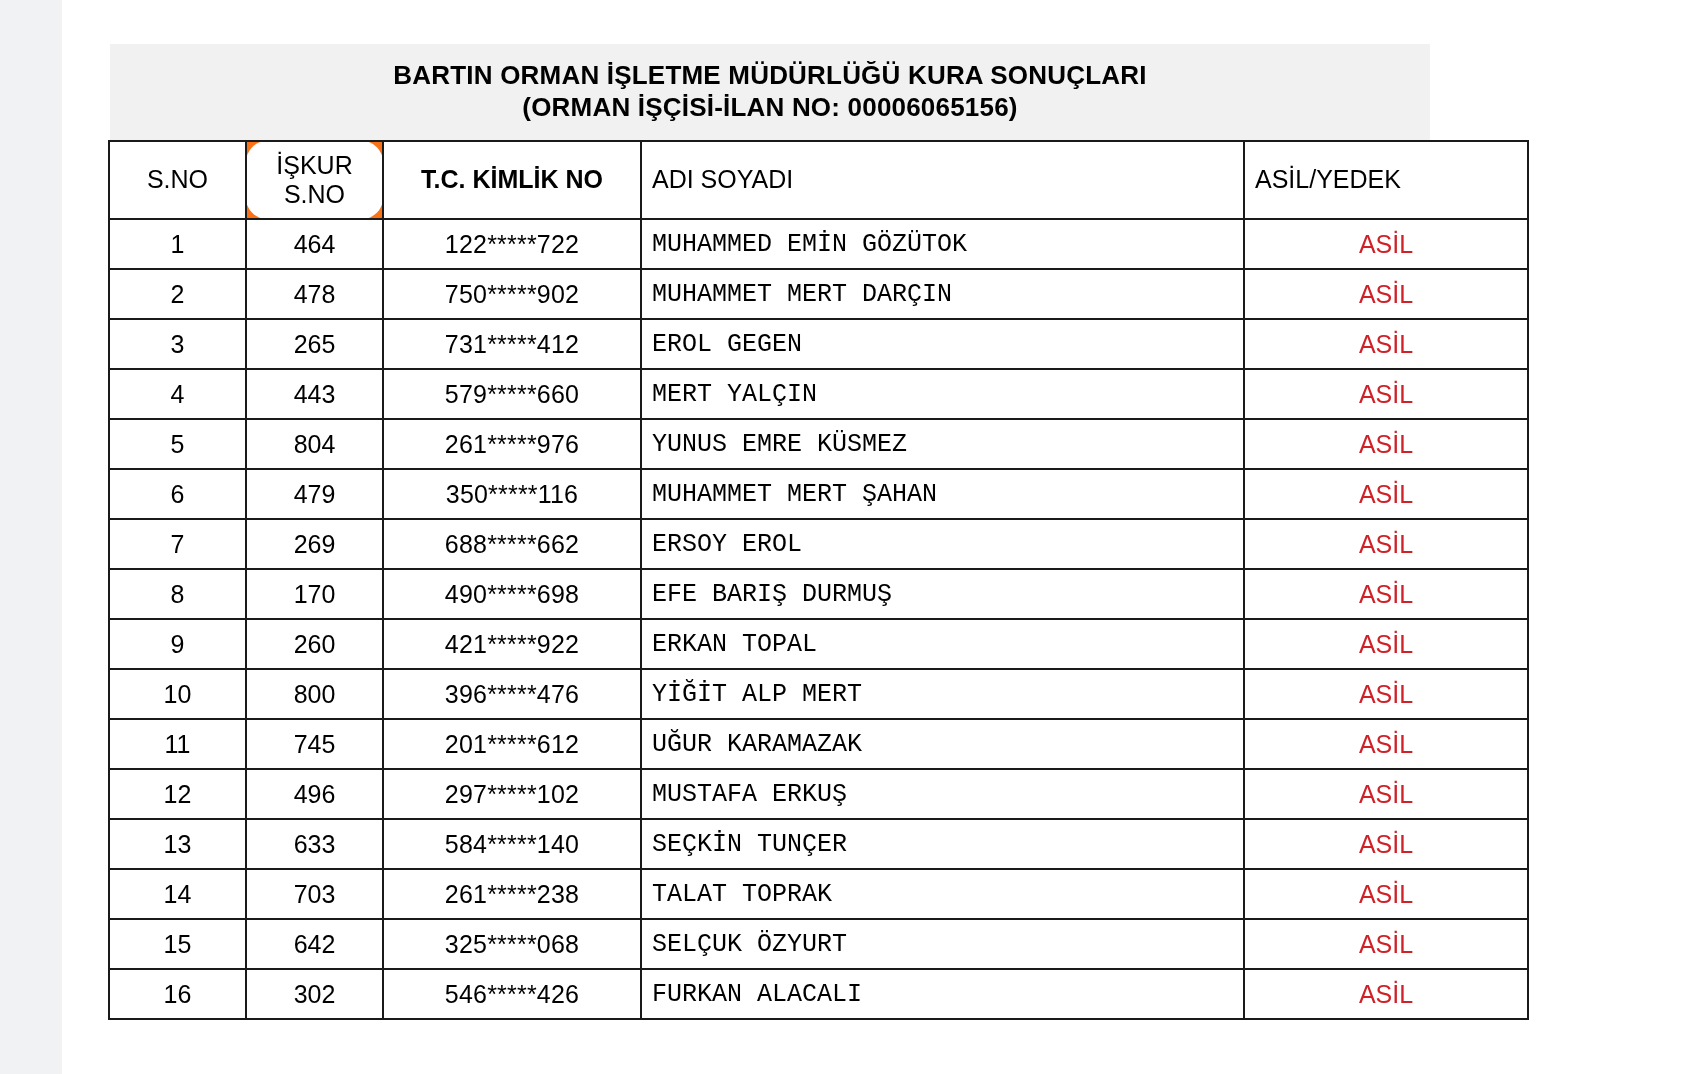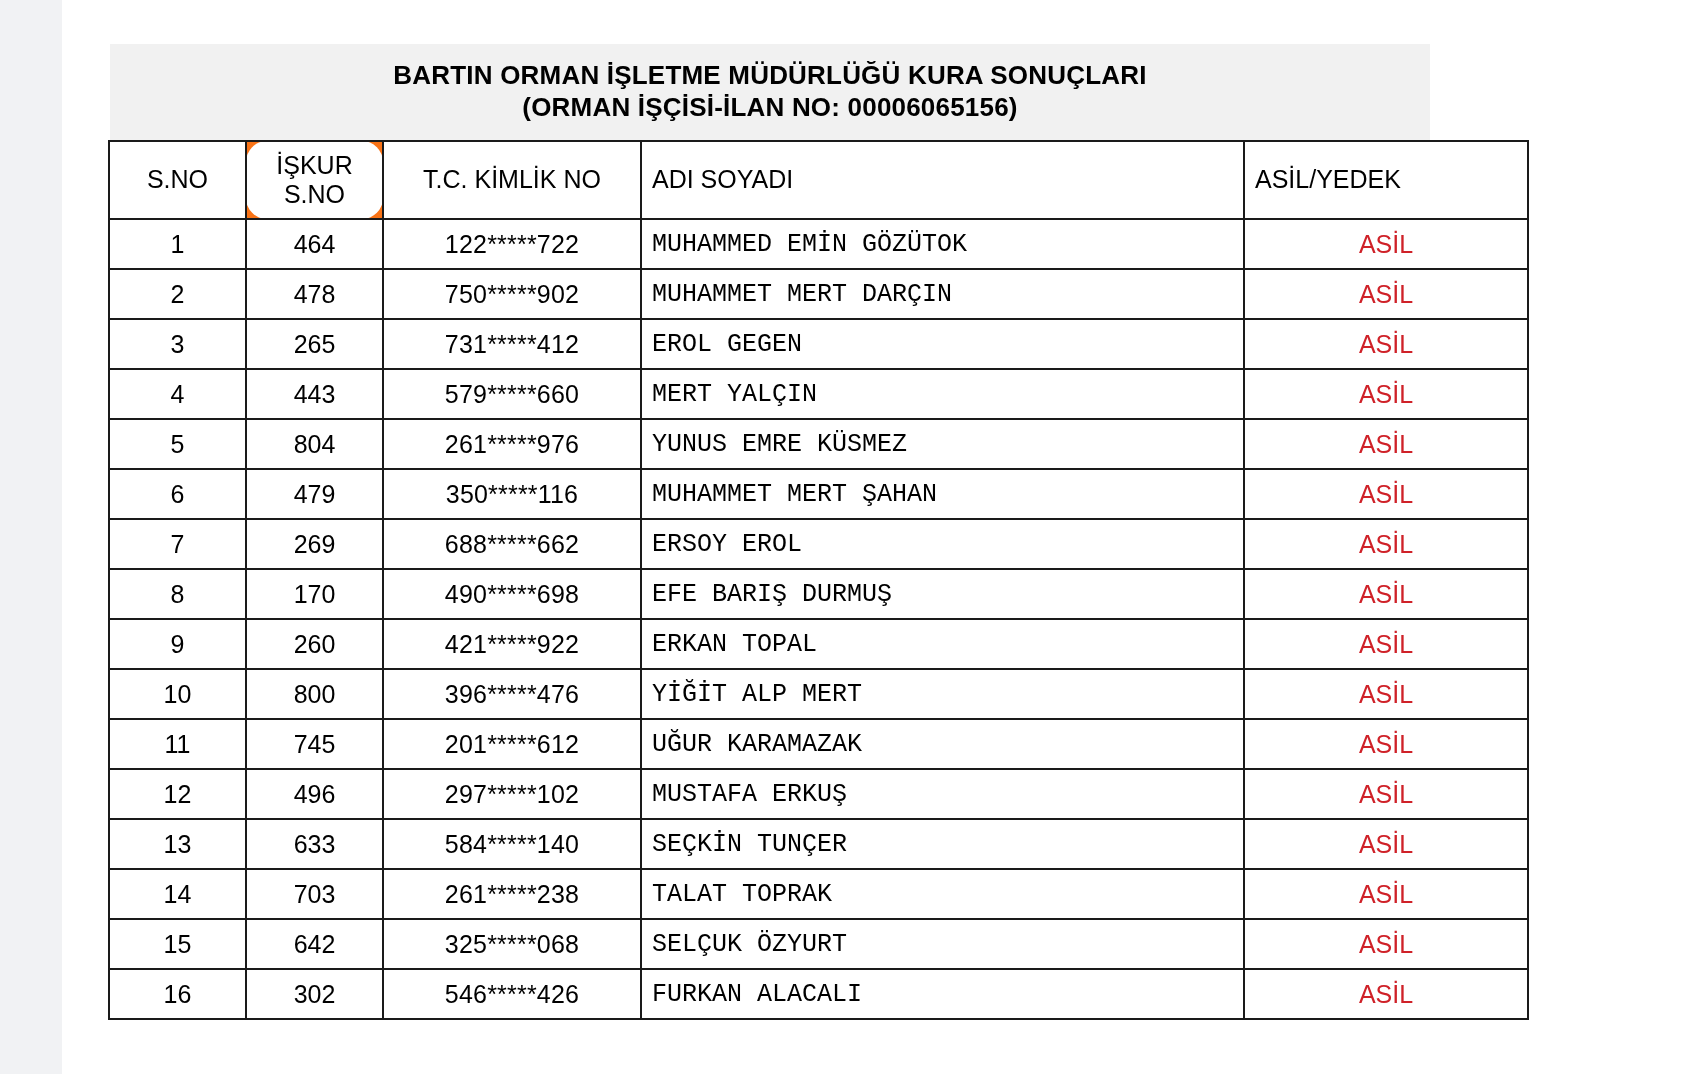--- a/index.html
+++ b/index.html
@@ -113,21 +113,21 @@
   thead th {
     background: #f2f2f2;
     font-weight: bold;
     font-size: 25px;
     height: 78px;
     vertical-align: middle;
     line-height: 1.18;
   }
   th.h-sno   { text-align: center; }
   th.h-iskur { text-align: center; border-radius: 21px; }
-  th.h-tckn  { text-align: center; }
+  th.h-tckn  { text-align: center; font-weight: bold; }
   th.h-ad    { text-align: left; padding-left: 10px; }
   th.h-durum { text-align: left; padding-left: 10px; }
 
   
   tbody tr { height: 50px; }
   tbody td { height: 50px; vertical-align: middle; }
 
   td.d-sno   { text-align: center; }
   td.d-iskur { text-align: center; }
   td.d-tckn  { text-align: center; letter-spacing: 0.2px; }

